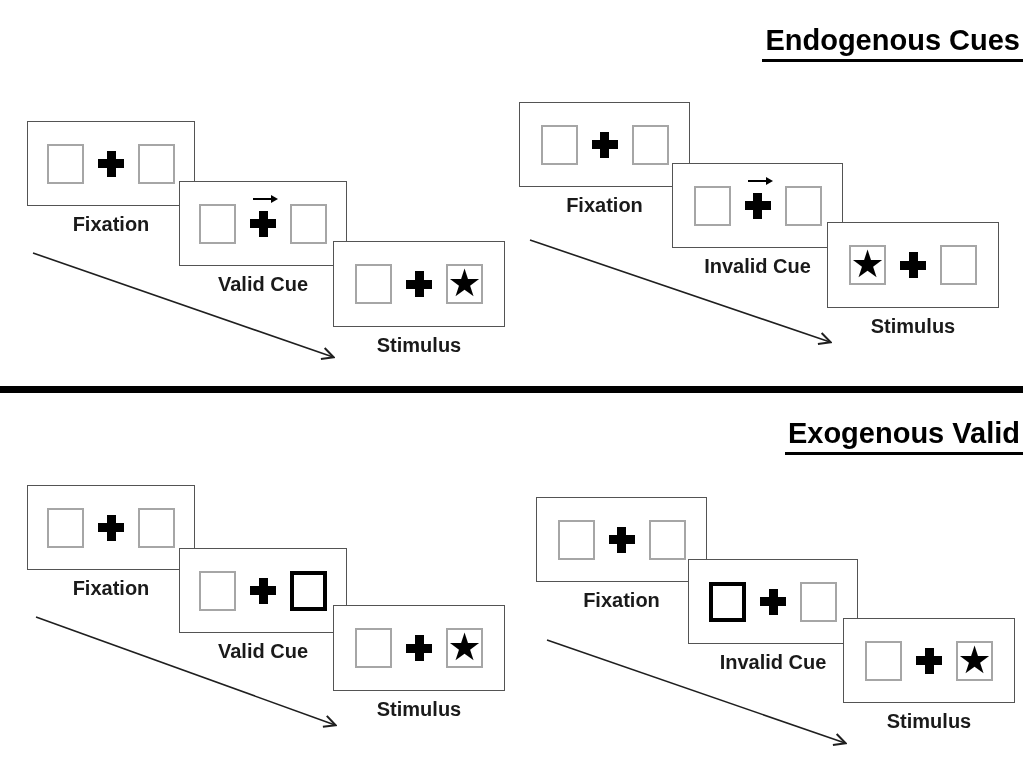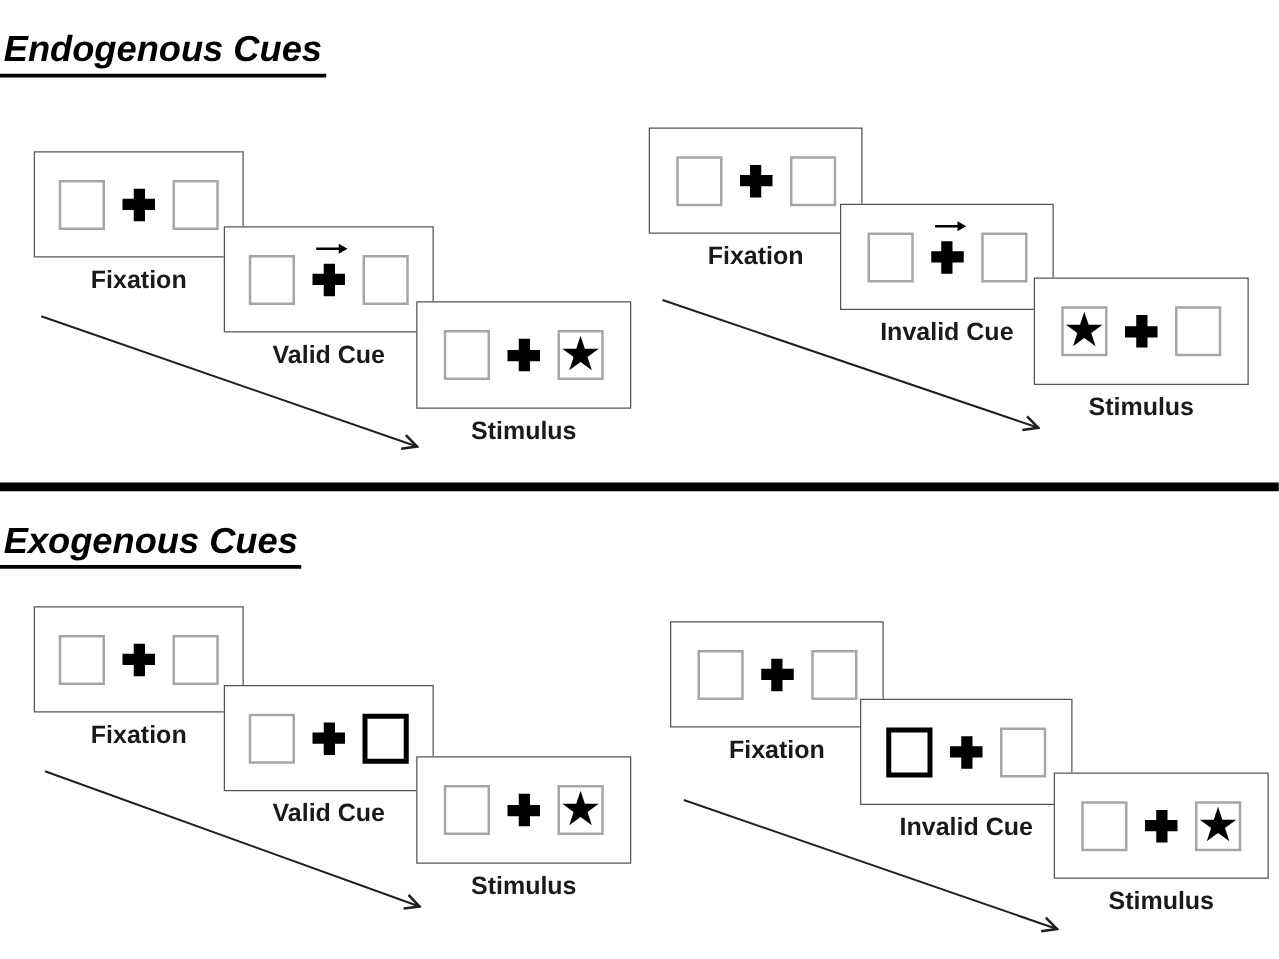--- a/index.html
+++ b/index.html
@@ -1,21 +1,21 @@
 <!DOCTYPE html>
 <html><head>
 <meta charset="utf-8">
 <style>
   * { margin:0; padding:0; box-sizing:border-box; }
   html,body { background:#ffffff; }
   body {
     width:1023px; height:767px; position:relative; overflow:hidden;
     font-family:"Liberation Sans", sans-serif;
   }
-  .sec-title { position:absolute; left:0; width:1023px; text-align:left;font-style:italic; }
+  .sec-title { position:absolute; left:0; width:1023px; text-align:right; }
   .sec-title .t {
     display:inline-block; font-weight:bold; font-size:29px; color:#000;
     border-bottom:3px solid #000; padding:0 3px 2px;
   }
   .panel {
     position:absolute; background:#fff; border:1.5px solid #545454;
     display:flex; align-items:center; justify-content:center; gap:14px;
   }
   .box {
     width:37px; height:40px; border:2px solid #a6a6a6; background:#fff;
@@ -121,21 +121,21 @@
   <div class="center">
       <div class="plus"></div>
     </div>
   <div class="box"></div>
 </div>
 <div class="plabel" style="left:827px; top:315px; width:172px;">Stimulus</div>
 
 <div class="divider"></div>
 
 <div class="sec-title" style="top:417px;">
-  <span class="t">Exogenous Cues</span>
+  <span class="t">Exogenous Valid</span>
 </div>
 
 <svg class="seq-arrow" style="left:33px; top:612px;" width="315" height="120">
   <line x1="3" y1="5" x2="302" y2="113" marker-end="url(#ah)"></line>
 </svg>
 <div class="panel" style="left:27px; top:485px; width:168px; height:85px;">
   <div class="box"></div>
   <div class="center">
       <div class="plus"></div>
     </div>

